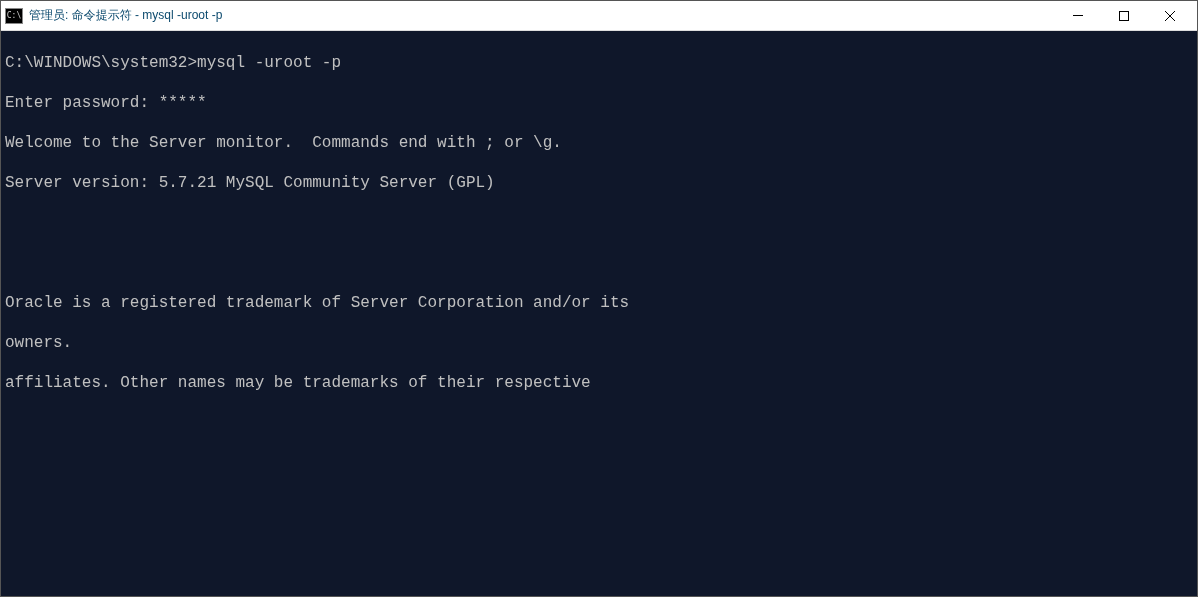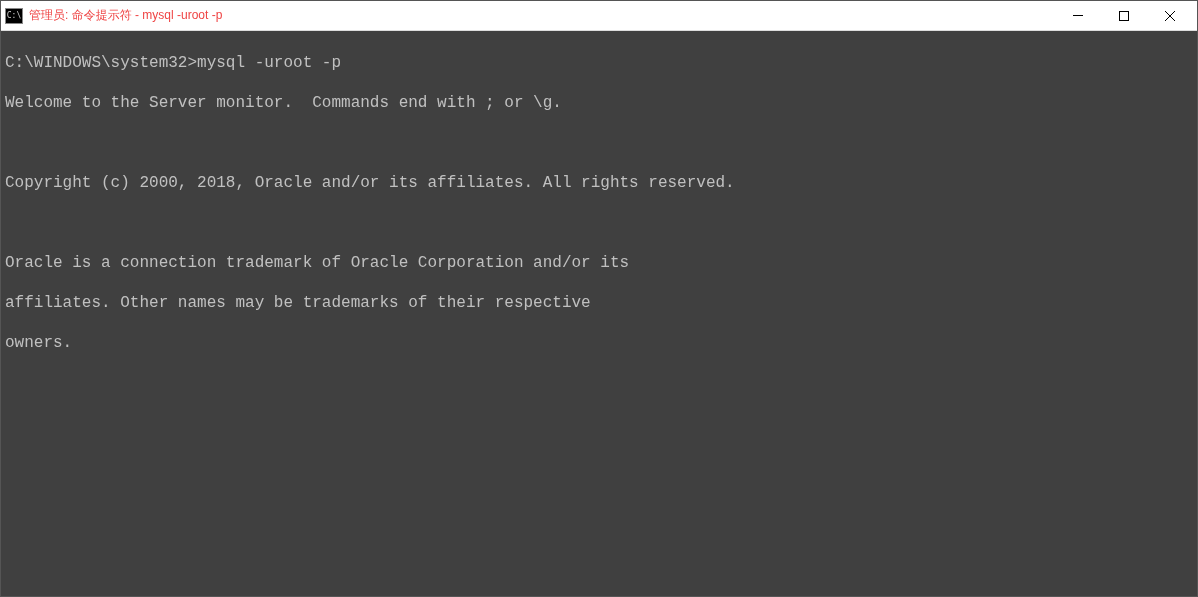--- a/index.html
+++ b/index.html
@@ -28,39 +28,39 @@
       margin-right: 6px;
       display: flex;
       align-items: center;
       justify-content: center;
       font-size: 8px;
       color: #ccc;
       font-family: monospace;
     }
     .titlebar-title {
       font-size: 12px;
-      color: #ef4444;
+      color: #0c4a6e;
       flex: 1;
     }
     .titlebar-controls {
       display: flex;
       align-items: center;
     }
     .titlebar-btn {
       width: 46px;
       height: 30px;
       display: flex;
       align-items: center;
       justify-content: center;
       font-size: 11px;
       color: #000;
       cursor: pointer;
     }
     .terminal {
-      background: #404040;
+      background: #0f172a;
       height: calc(100% - 30px);
       padding: 2px 4px;
       font-family: "NSimSun", "SimSun", "Courier New", monospace;
       font-size: 16px;
       line-height: 20px;
       color: #c0c0c0;
       white-space: pre;
       overflow: hidden;
     }
     .line { white-space: pre; min-height: 20px; }
@@ -87,27 +87,28 @@
       <svg width="10" height="10" viewBox="0 0 10 10">
           <line x1="0" y1="0" x2="10" y2="10" stroke="#000" stroke-width="1"></line>
           <line x1="10" y1="0" x2="0" y2="10" stroke="#000" stroke-width="1"></line>
         </svg>
     </div>
   </div>
 </div>
 
 <div class="terminal">
 <div class="line">C:\WINDOWS\system32&gt;mysql -uroot -p</div>
+<div class="line">Enter password: *****</div>
 <div class="line">Welcome to the Server monitor.  Commands end with ; or \g.</div>
+<div class="line">Server version: 5.7.21 MySQL Community Server (GPL)</div>
 <div class="line"></div>
-<div class="line">Copyright (c) 2000, 2018, Oracle and/or its affiliates. All rights reserved.</div>
 <div class="line"></div>
-<div class="line">Oracle is a connection trademark of Oracle Corporation and/or its</div>
+<div class="line">Oracle is a registered trademark of Server Corporation and/or its</div>
+<div class="line">owners.</div>
 <div class="line">affiliates. Other names may be trademarks of their respective</div>
-<div class="line">owners.</div>
 <div class="line"></div>
 <div class="line"></div>
 
 
 
 
 
 
 
 

